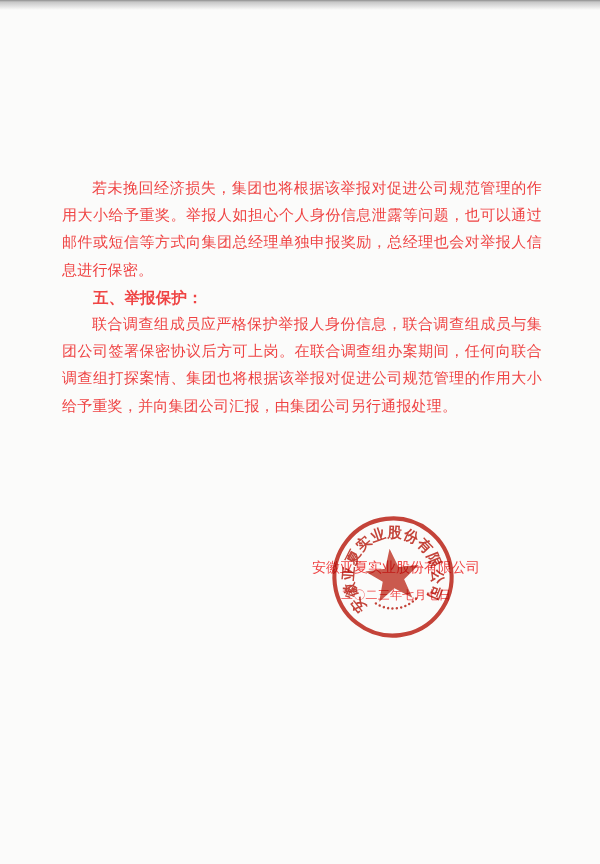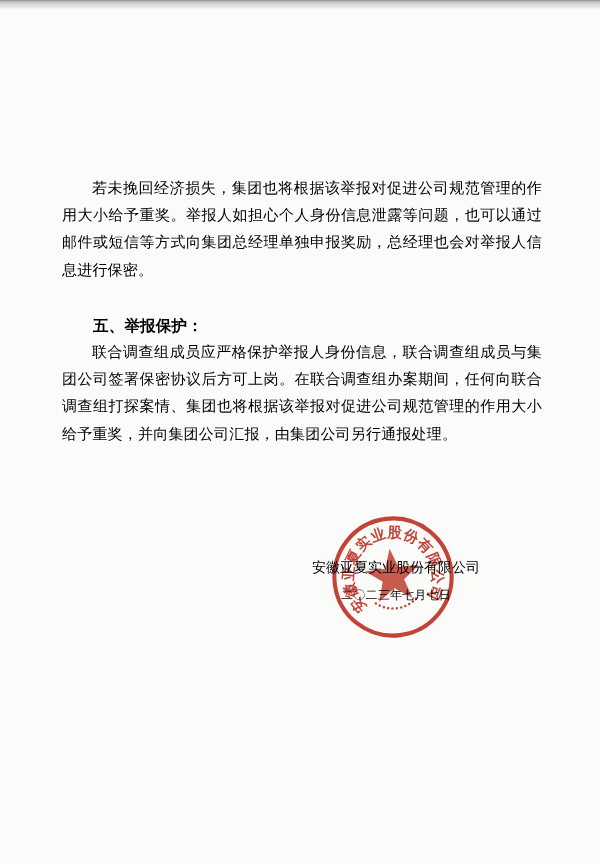--- a/index.html
+++ b/index.html
@@ -5,21 +5,21 @@
   * { margin: 0; padding: 0; box-sizing: border-box; }
   html, body { background: #e8e8e8; }
   .page {
     position: relative;
     width: 600px;
     height: 864px;
     margin: 0 auto;
     background: #fbfbfa;
     overflow: hidden;
     font-family: "Liberation Serif", "DejaVu Serif", serif;
-    color: #000000;
+    color: #ef4444;
   }
   .scan-edge-top {
     position: absolute;
     top: 0; left: 0; right: 0;
     height: 10px;
     background: linear-gradient(180deg, #8e8e8e 0px, #c6c6c6 2px, rgba(250,250,250,0) 100%);
   }
   .content {
     position: absolute;
     top: 175px;
@@ -31,21 +31,20 @@
     text-align: justify;
     text-justify: inter-character;
     letter-spacing: 0.2px;
   }
   .para { text-indent: 2em; }
   .heading {
     text-indent: 2em;
     font-weight: 700;
     font-family: "Liberation Sans", "DejaVu Sans", sans-serif;
     font-size: 15.5px;
-    margin-top: 28px;
   }
   .para-appeal { margin-top: 14px; }
   .closing { text-indent: 3.75em; }
   .signature {
     position: absolute;
     top: 558px;
     left: 312px;
     width: 168px;
     text-align: center;
     z-index: 1;

